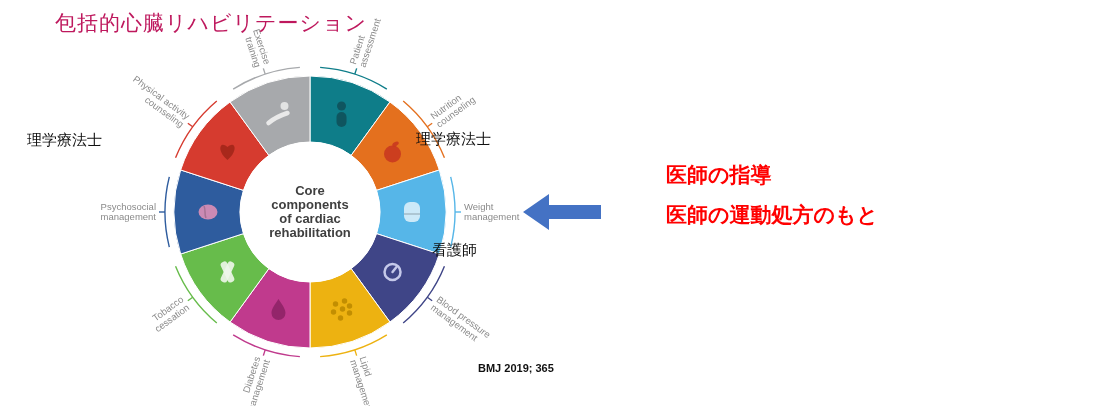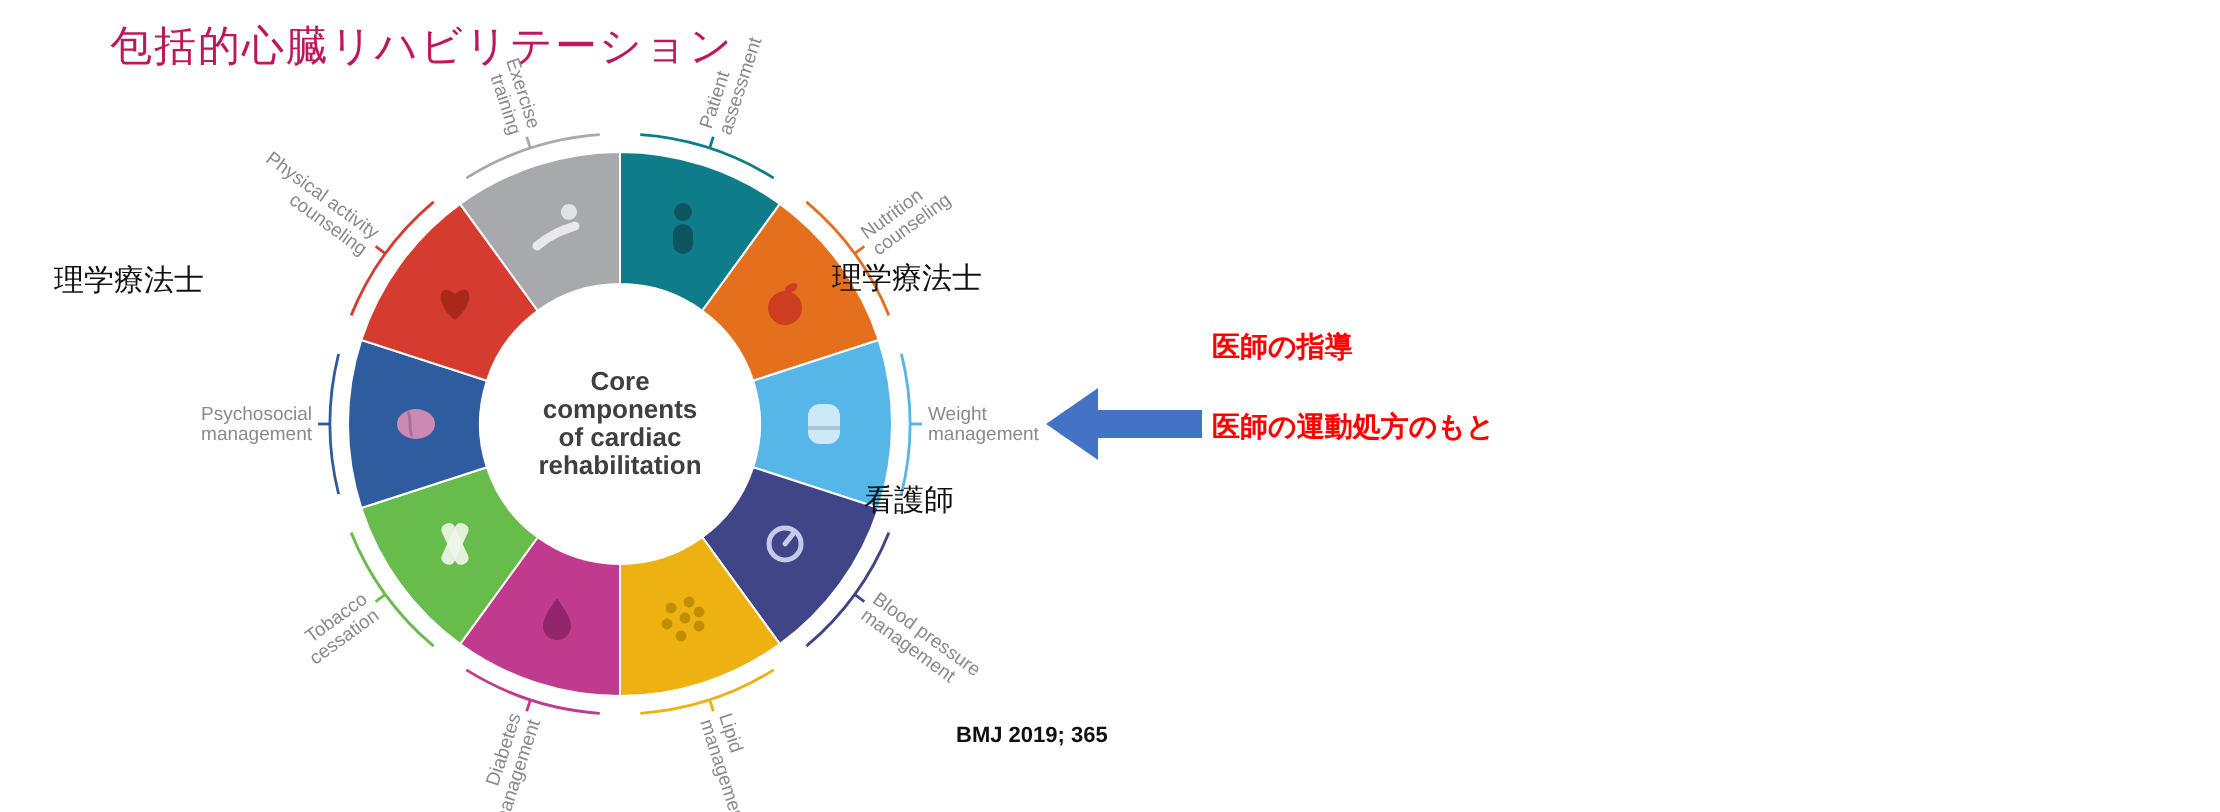--- a/index.html
+++ b/index.html
@@ -22,23 +22,23 @@
   .jp-label.ns { left:432px; top:241px; }
 
   .citation {
     position:absolute; left:447px; top:362px;
     font-size:11px; font-weight:bold; color:#111;margin-left:31px;
   }
 
   .arrow-svg { position:absolute; left:523px; top:192px; }
 
   .notes {
-    position:absolute; left:606px; top:155px;
+    position:absolute; left:666px; top:155px;
     font-family:"Liberation Serif", serif;
-    font-weight:bold; font-size:14px; line-height:40px;
+    font-weight:bold; font-size:21px; line-height:40px;
     white-space:nowrap;
   }
 </style>
 </head>
 <body>
 
 <div class="stage">
 
   <div class="title">包括的心臓リハビリテーション</div>
 

